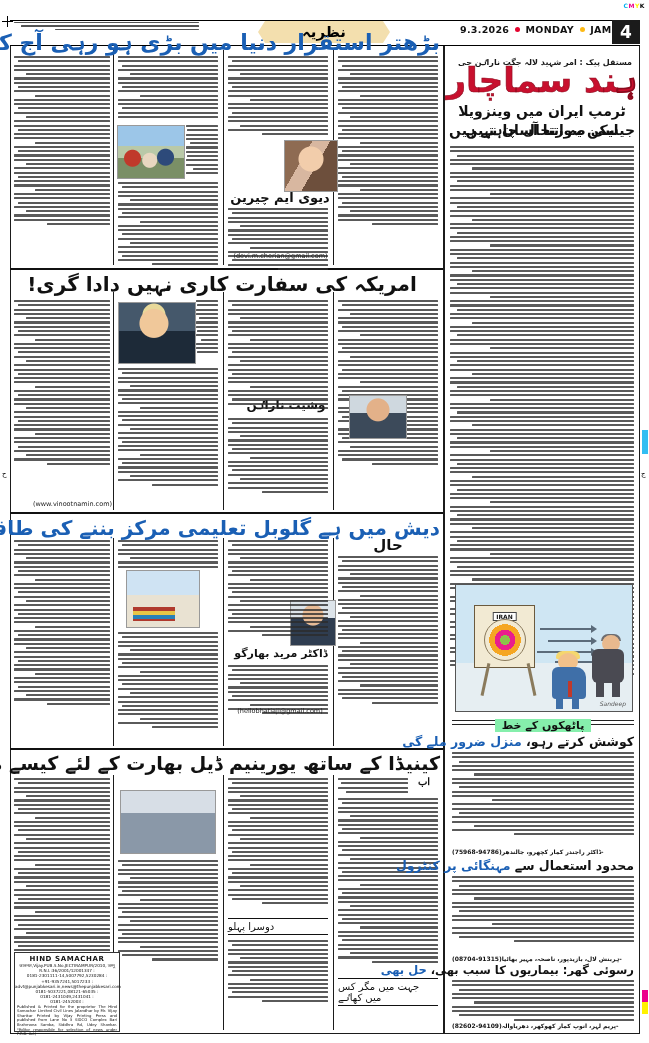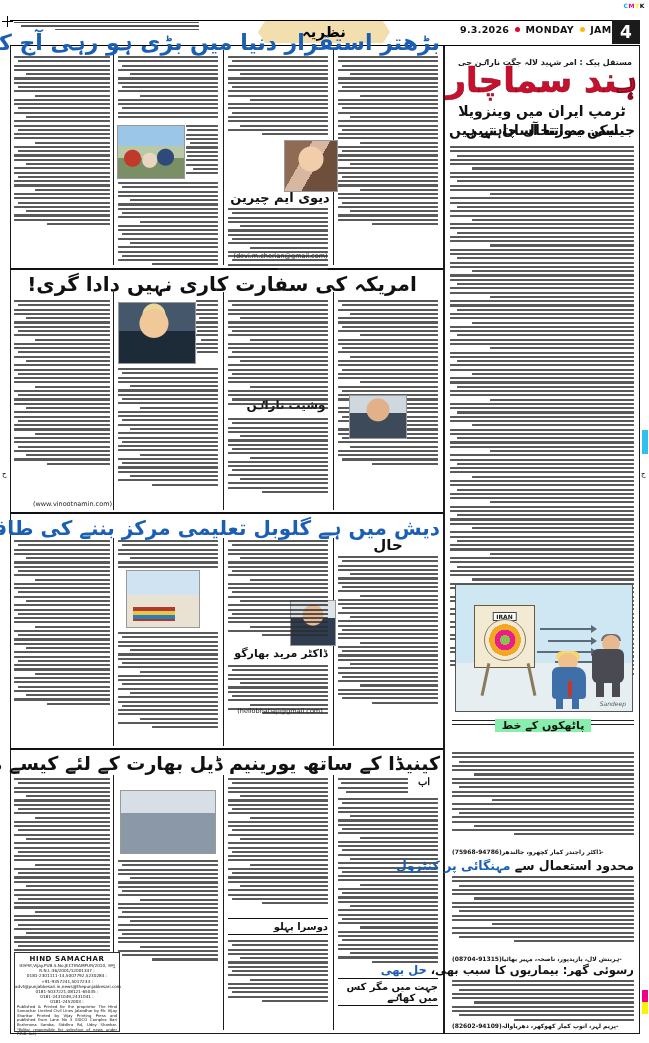--- a/index.html
+++ b/index.html
@@ -112,21 +112,21 @@
   .phone{position:absolute;direction:rtl;text-align:left;font-size:6px;color:#111;font-weight:bold;}
 
   .sectbar{position:absolute;text-align:center;}
   .sectbar .bars{position:absolute;left:0;right:0;top:6px;border-top:1.5px solid #222;border-bottom:1.5px solid #222;height:3px;}
   .sectbar span{position:relative;display:inline-block;background:#86efac;padding:0 7px;
       font-size:11px;font-weight:bold;direction:rtl;color:#111;}
 
   .letter-hl{position:absolute;direction:rtl;text-align:center;font-size:12.5px;font-weight:bold;white-space:nowrap;}
   .lt-b{color:#111}.lt-blue{color:#1a5fb4}
 
-  .boxhead{position:absolute;direction:rtl;text-align:right;font-size:10px;font-weight:bold;
+  .boxhead{position:absolute;direction:rtl;text-align:left;font-size:10px;font-weight:normal;
       color:#111;border-top:1.2px solid #111;border-bottom:1.2px solid #111;}
 
   
   .imprint{position:absolute;border:1px solid #333;background:#fff;}
   .imp-title{text-align:center;font-size:7px;font-weight:bold;letter-spacing:.6px;margin-top:2px;}
   .imp-line{font-size:4.2px;text-align:center;line-height:5.2px;color:#111;}
   .imp-small{font-size:3.8px;text-align:justify;line-height:4.6px;color:#111;padding:0 2px;}
   .marker{position:absolute;width:6px;height:24px;}
 </style>
 </head>
@@ -1078,20 +1078,24 @@
       <div class="leg" style="left:22px"></div>
     </div>
     <div class="sig">Sandeep</div>
   </div>
 
   <div class="sectbar" style="left:452px;top:714px;width:182px;height:18px;">
     <div class="bars"></div>
     <span>پاٹھکوں کے خط</span>
   </div>
 
+  <div class="letter-hl" style="left:452px;top:734px;width:182px;">
+    <span class="lt-b">کوشش کرتے رہو،</span>
+    <span class="lt-blue">منزل ضرور ملے گی</span>
+  </div>
   <div class="col txt" style="left:452px;top:752px;width:182px;">
     <div class="tline s1"></div>
       <div class="tline s1"></div>
       <div class="tline s2"></div>
       <div class="tline s1"></div>
     <div class="tline s1"></div>
       <div class="tline s3"></div>
       <div class="tline s1"></div>
       <div class="tline s1"></div>
     <div class="tline s2"></div>

